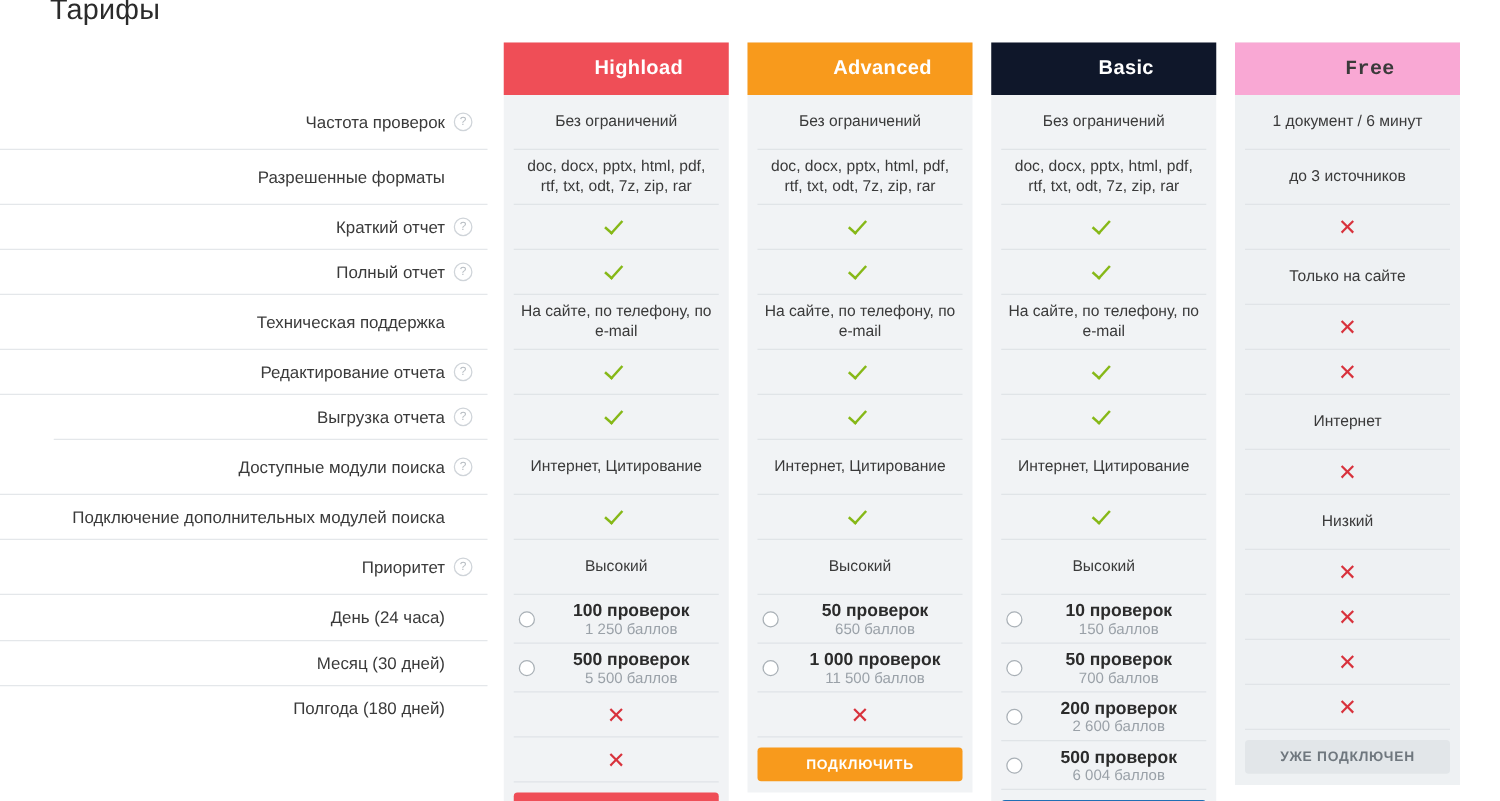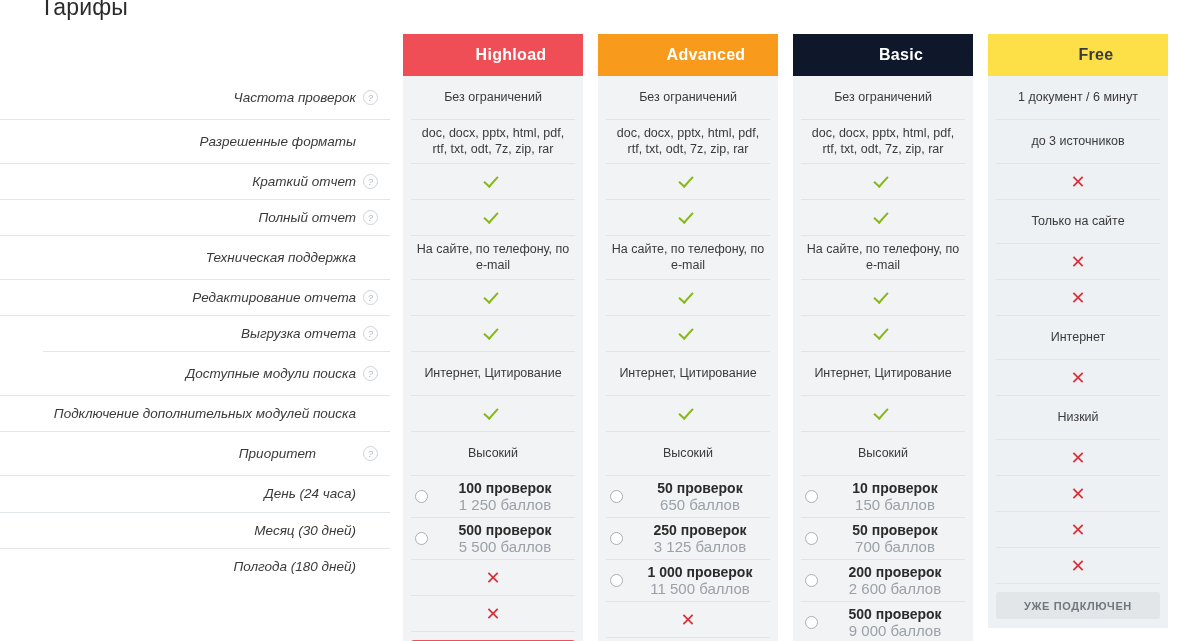--- a/index.html
+++ b/index.html
@@ -26,21 +26,20 @@
     position: absolute;
     left: 0; top: 0;
     width: 1084px; height: 641px;
   }
 
   
   .labels {
     position: absolute;
     left: 0; top: 78px;
     width: 390px;
-    font-style: italic;
   }
   .label-row {
     height: 36px;
     display: flex;
     align-items: center;
     justify-content: flex-end;
     padding-right: 12px;
     border-bottom: 1px solid #e4e7ea;
     font-size: 13.5px;
     color: #3a3a3a;
@@ -148,21 +147,21 @@
     flex: 0 0 auto;
   }
   .opt-texts { text-align: center; flex: 1 1 auto; }
   .opt-title {
     font-size: 14px;
     font-weight: bold;
     color: #2b2b2b;
     white-space: nowrap;
   }
   .opt-sub {
-    font-size: 15px;
+    font-size: 12px;
     color: #9aa1a8;
     white-space: nowrap;
     text-align: center;
   }
 
   
   .btn-wrap { padding: 8px 8px 9px; }
   .btn {
     display: block;
     width: 100%;
@@ -222,21 +221,21 @@
         <span class="help">?</span>
       </div>
       <div class="label-row" style="height: 44px;">
         <span class="label-text">Доступные модули поиска</span>
         <span class="help">?</span>
       </div>
       <div class="label-row" style="height: 36px;">
         <span class="label-text">Подключение дополнительных модулей поиска</span>
         <span class="help hidden">?</span>
       </div>
-      <div class="label-row" style="height: 44px; gap: 40px;">
+      <div class="label-row" style="height: 44px;">
         <span class="label-text">Приоритет</span>
         <span class="help">?</span>
       </div>
       <div class="label-row" style="height: 37px;">
         <span class="label-text">День (24 часа)</span>
         <span class="help hidden">?</span>
       </div>
       <div class="label-row" style="height: 36px;">
         <span class="label-text">Месяц (30 дней)</span>
         <span class="help hidden">?</span>
@@ -341,27 +340,20 @@
         <div class="opt">
           <span class="radio"></span>
           <div class="opt-texts">
             <div class="opt-title">50 проверок</div>
             <div class="opt-sub">650 баллов</div>
           </div>
         </div>
         <div class="opt">
           <span class="radio"></span>
           <div class="opt-texts">
-            <div class="opt-title">250 проверок</div>
-            <div class="opt-sub">3 125 баллов</div>
-          </div>
-        </div>
-        <div class="opt">
-          <span class="radio"></span>
-          <div class="opt-texts">
             <div class="opt-title">1 000 проверок</div>
             <div class="opt-sub">11 500 баллов</div>
           </div>
         </div>
         <div class="cell">
           <span class="cross">✕</span>
         </div>
       </div>
       <div class="btn-wrap">
         <button class="btn" style="background: rgb(248, 154, 28);">подключить</button>
@@ -418,30 +410,30 @@
           <span class="radio"></span>
           <div class="opt-texts">
             <div class="opt-title">200 проверок</div>
             <div class="opt-sub">2 600 баллов</div>
           </div>
         </div>
         <div class="opt">
           <span class="radio"></span>
           <div class="opt-texts">
             <div class="opt-title">500 проверок</div>
-            <div class="opt-sub">9 000 баллов</div>
+            <div class="opt-sub">6 004 баллов</div>
           </div>
         </div>
       </div>
       <div class="btn-wrap">
         <button class="btn" style="background: rgb(31, 111, 181);">подключить</button>
       </div>
     </div>
   <div class="col c3" id="col-3">
-      <div class="col-head" style="background: #fde047; color: rgb(58, 58, 58);">Free</div>
+      <div class="col-head" style="background: #f9a8d4; color: rgb(58, 58, 58); font-family: Liberation Mono, monospace;">Free</div>
       <div class="cells">
         <div class="cell tall">
           <span>1 документ / 6 минут</span>
         </div>
         <div class="cell tall">
           <span>до 3 источников</span>
         </div>
         <div class="cell">
           <span class="cross">✕</span>
         </div>

